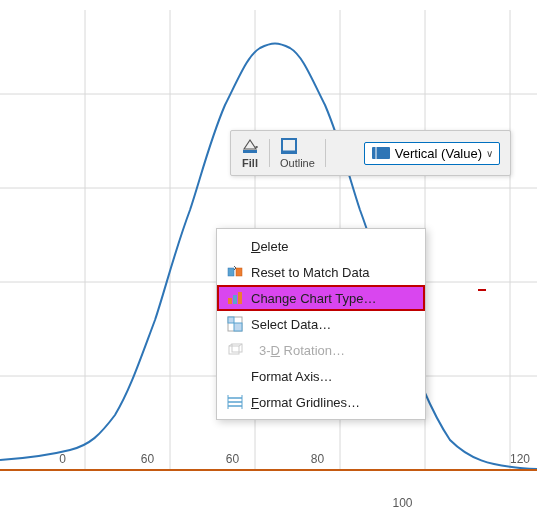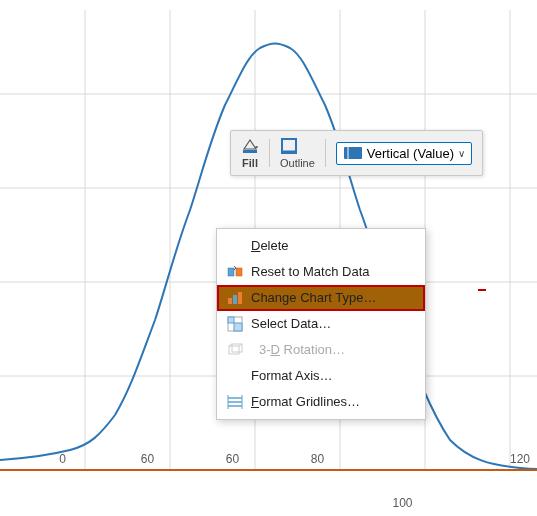--- a/index.html
+++ b/index.html
@@ -63,20 +63,21 @@
 
     .toolbar-dropdown {
       display: flex;
       align-items: center;
       gap: 4px;
       background: #fff;
       border: 1px solid #0070c0;
       padding: 3px 6px;
       cursor: pointer;
       border-radius: 2px;
+      margin-left: 28px;
     }
 
     .toolbar-label {
       font-size: 11px;
       color: #444;
     }
 
     
     .context-menu {
       position: absolute;
@@ -85,30 +86,30 @@
       background: #fff;
       border: 1px solid #c8c8c8;
       box-shadow: 2px 2px 8px rgba(0,0,0,0.2);
       z-index: 20;
       width: 210px;
       padding: 4px 0;
     }
 
     .menu-item {
       display: flex;
-      align-items: flex-start;
+      align-items: center;
       padding: 5px 16px 5px 10px;
       cursor: pointer;
       color: #222;
       white-space: nowrap;
       gap: 8px;
     }
 
     .menu-item.highlighted {
-      background: #a16207;
+      background: #d946ef;
       outline: 2px solid #c00000;
       outline-offset: -2px;
     }
 
     .menu-item.disabled {
       color: #aaa;
       cursor: default;
       gap: 16px;
     }
 

